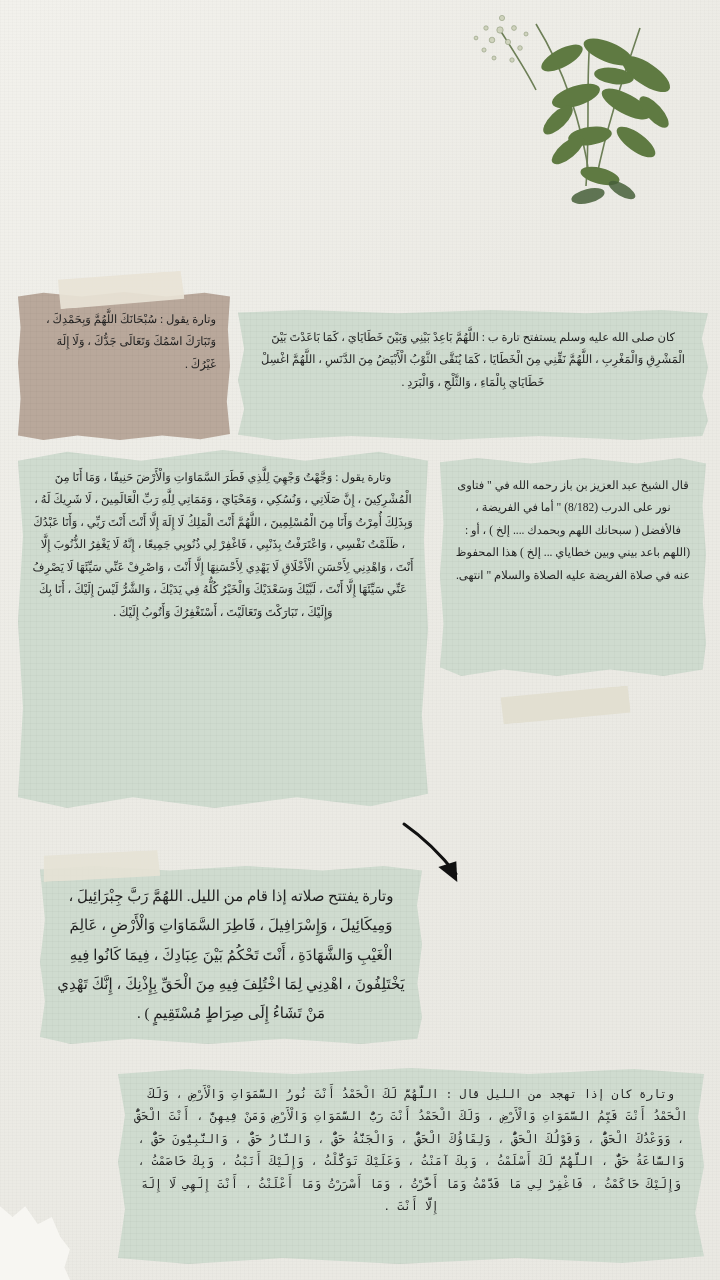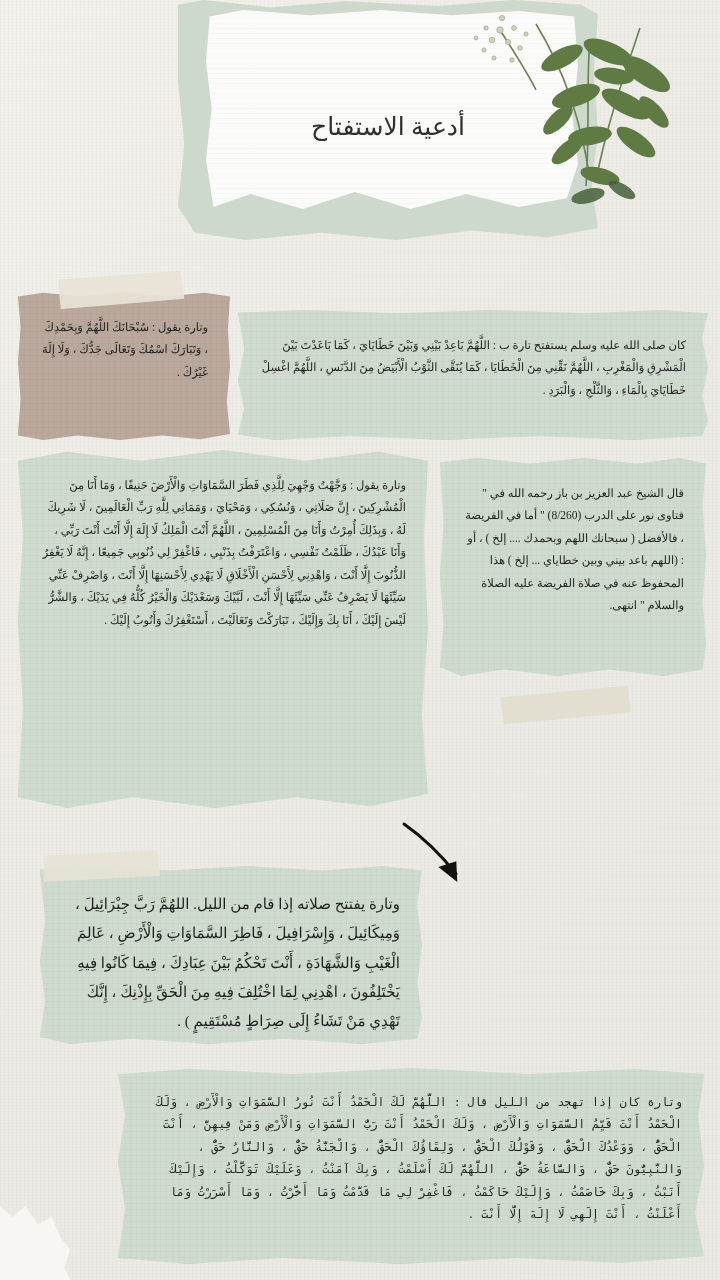--- a/index.html
+++ b/index.html
@@ -98,67 +98,62 @@
     direction: rtl;
     text-align: right;
     color: #1f1f1f;
     line-height: 1.95;
     font-size: 11.5px;
     background-image:
       repeating-linear-gradient(0deg, rgba(0,0,0,0.022) 0px, rgba(0,0,0,0.022) 1px, transparent 1px, transparent 6px),
       repeating-linear-gradient(90deg, rgba(0,0,0,0.018) 0px, rgba(0,0,0,0.018) 1px, transparent 1px, transparent 6px);
     box-shadow: 0 1px 3px rgba(0,0,0,0.05);
   }
-  .green  { background-color: #cfdbcf; }
+  .green  { background-color: #cfdbcf; text-align: center; }
   .brown  { background-color: #b9a89b; }
   .pink   { background-color: #efd9d8; }
 
   .torn-a { clip-path: polygon(0% 3%, 12% 0.5%, 30% 3%, 50% 0%, 70% 3%, 88% 0.5%, 100% 3%,
                                99% 25%, 100% 50%, 98.5% 74%, 100% 96%,
                                86% 99.5%, 68% 97%, 48% 100%, 28% 97%, 12% 100%, 0% 97%,
                                1.2% 72%, 0% 48%, 1.2% 24%); }
   .torn-b { clip-path: polygon(0% 2%, 14% 0%, 34% 2.5%, 54% 0%, 74% 2.5%, 90% 0%, 100% 2.5%,
                                98.7% 22%, 100% 44%, 98.8% 66%, 100% 85%, 98.8% 97%,
                                84% 100%, 64% 97%, 44% 100%, 24% 97%, 8% 100%, 0% 96%,
                                1.3% 76%, 0% 54%, 1.3% 30%); }
 
   .card-1 { left: 18px;  top: 292px; width: 212px; height: 148px; font-size: 11.5px; }
   .card-2 { left: 238px; top: 310px; width: 470px; height: 130px; font-size: 11.5px; }
   .card-3 { left: 18px;  top: 450px; width: 410px; height: 358px; font-size: 11.5px; }
   .card-4 { left: 440px; top: 458px; width: 266px; height: 218px; font-size: 11.5px; }
   .card-5 { left: 460px; top: 706px; width: 242px; height: 182px; font-size: 11.5px; }
   .card-6 { left: 40px;  top: 866px; width: 382px; height: 178px; font-size: 15px; }
   .card-7 { left: 118px; top: 1068px; width: 586px; height: 196px; font-size: 11.5px; font-family: Liberation Mono, monospace; }
 
-  .card p { margin: 8px; }
+  .card p { margin: 0; }
 
   
   .arrow { left: 398px; top: 820px; width: 84px; height: 80px; z-index: 6; }
 
   
   .corner-tear {
     position: absolute; left: 0px; bottom: 0px; width: 70px; height: 90px;
     background: #f7f6f2;
     clip-path: polygon(0% 100%, 0% 18%, 18% 30%, 36% 18%, 54% 38%, 74% 30%, 86% 52%, 100% 66%, 92% 86%, 100% 100%);
     z-index: 1;
     box-shadow: 1px -1px 3px rgba(0,0,0,0.05);
   }
 </style>
 </head>
 <body>
 
 <div id="page">
 
   <div class="corner-tear"></div>
 
-  <div class="header-area">
-    <div class="header-green"></div>
-    <div class="header-white"></div>
-    <div class="header-title">أدعية الاستفتاح</div>
-  </div>
 
   <div class="plant">
     <svg width="250" height="230" viewBox="0 0 250 230" xmlns="http://www.w3.org/2000/svg">
       <g fill="none" stroke="#6d7f57" stroke-width="1.6">
         <path d="M96 24 C118 60, 140 110, 150 180"></path>
         <path d="M150 40 C146 80, 150 130, 146 186"></path>
         <path d="M200 28 C186 70, 168 120, 156 180"></path>
         <path d="M60 30 C74 52, 86 70, 96 90"></path>
       </g>
 
@@ -208,21 +203,21 @@
 
   <div class="card green torn-b card-2">
     <p>كان صلى الله عليه وسلم يستفتح تارة ب : اللَّهُمَّ بَاعِدْ بَيْنِي وَبَيْنَ خَطَايَايَ ، كَمَا بَاعَدْتَ بَيْنَ الْمَشْرِقِ وَالْمَغْرِبِ ، اللَّهُمَّ نَقِّنِي مِنَ الْخَطَايَا ، كَمَا يُنَقَّى الثَّوْبُ الْأَبْيَضُ مِنَ الدَّنَسِ ، اللَّهُمَّ اغْسِلْ خَطَايَايَ بِالْمَاءِ ، وَالثَّلْجِ ، وَالْبَرَدِ .</p>
   </div>
 
   <div class="card green torn-a card-3">
     <p>وتارة يقول : وَجَّهْتُ وَجْهِيَ لِلَّذِي فَطَرَ السَّمَاوَاتِ وَالْأَرْضَ حَنِيفًا ، وَمَا أَنَا مِنَ الْمُشْرِكِينَ ، إِنَّ صَلَاتِي ، وَنُسُكِي ، وَمَحْيَايَ ، وَمَمَاتِي لِلَّهِ رَبِّ الْعَالَمِينَ ، لَا شَرِيكَ لَهُ ، وَبِذَلِكَ أُمِرْتُ وَأَنَا مِنَ الْمُسْلِمِينَ ، اللَّهُمَّ أَنْتَ الْمَلِكُ لَا إِلَهَ إِلَّا أَنْتَ أَنْتَ رَبِّي ، وَأَنَا عَبْدُكَ ، ظَلَمْتُ نَفْسِي ، وَاعْتَرَفْتُ بِذَنْبِي ، فَاغْفِرْ لِي ذُنُوبِي جَمِيعًا ، إِنَّهُ لَا يَغْفِرُ الذُّنُوبَ إِلَّا أَنْتَ ، وَاهْدِنِي لِأَحْسَنِ الْأَخْلَاقِ لَا يَهْدِي لِأَحْسَنِهَا إِلَّا أَنْتَ ، وَاصْرِفْ عَنِّي سَيِّئَهَا لَا يَصْرِفُ عَنِّي سَيِّئَهَا إِلَّا أَنْتَ ، لَبَّيْكَ وَسَعْدَيْكَ وَالْخَيْرُ كُلُّهُ فِي يَدَيْكَ ، وَالشَّرُّ لَيْسَ إِلَيْكَ ، أَنَا بِكَ وَإِلَيْكَ ، تَبَارَكْتَ وَتَعَالَيْتَ ، أَسْتَغْفِرُكَ وَأَتُوبُ إِلَيْكَ .</p>
   </div>
 
   <div class="card green torn-b card-4">
-    <p>قال الشيخ عبد العزيز بن باز رحمه الله في " فتاوى نور على الدرب (8/260) " أما في الفريضة ، فالأفضل ( سبحانك اللهم وبحمدك .... إلخ ) ، أو : (اللهم باعد بيني وبين خطاياي ... إلخ ) هذا المحفوظ عنه في صلاة الفريضة عليه الصلاة والسلام " انتهى.</p>
+    <p>قال الشيخ عبد العزيز بن باز رحمه الله في " فتاوى نور على الدرب (8/182) " أما في الفريضة ، فالأفضل ( سبحانك اللهم وبحمدك .... إلخ ) ، أو : (اللهم باعد بيني وبين خطاياي ... إلخ ) هذا المحفوظ عنه في صلاة الفريضة عليه الصلاة والسلام " انتهى.</p>
   </div>
 
 
   <div class="card green torn-b card-6">
     <p>وتارة يفتتح صلاته إذا قام من الليل. اللهُمَّ رَبَّ جِبْرَائِيلَ ، وَمِيكَائِيلَ ، وَإِسْرَافِيلَ ، فَاطِرَ السَّمَاوَاتِ وَالْأَرْضِ ، عَالِمَ الْغَيْبِ وَالشَّهَادَةِ ، أَنْتَ تَحْكُمُ بَيْنَ عِبَادِكَ ، فِيمَا كَانُوا فِيهِ يَخْتَلِفُونَ ، اهْدِنِي لِمَا اخْتُلِفَ فِيهِ مِنَ الْحَقِّ بِإِذْنِكَ ، إِنَّكَ تَهْدِي مَنْ تَشَاءُ إِلَى صِرَاطٍ مُسْتَقِيمٍ ) .</p>
   </div>
 
   <div class="card green torn-a card-7">
     <p>وتارة كان إذا تهجد من الليل قال : اللَّهُمَّ لَكَ الْحَمْدُ أَنْتَ نُورُ السَّمَوَاتِ وَالْأَرْضِ ، وَلَكَ الْحَمْدُ أَنْتَ قَيِّمُ السَّمَوَاتِ وَالْأَرْضِ ، وَلَكَ الْحَمْدُ أَنْتَ رَبُّ السَّمَوَاتِ وَالْأَرْضِ وَمَنْ فِيهِنَّ ، أَنْتَ الْحَقُّ ، وَوَعْدُكَ الْحَقُّ ، وَقَوْلُكَ الْحَقُّ ، وَلِقَاؤُكَ الْحَقُّ ، وَالْجَنَّةُ حَقٌّ ، وَالنَّارُ حَقٌّ ، وَالنَّبِيُّونَ حَقٌّ ، وَالسَّاعَةُ حَقٌّ ، اللَّهُمَّ لَكَ أَسْلَمْتُ ، وَبِكَ آمَنْتُ ، وَعَلَيْكَ تَوَكَّلْتُ ، وَإِلَيْكَ أَنَبْتُ ، وَبِكَ خَاصَمْتُ ، وَإِلَيْكَ حَاكَمْتُ ، فَاغْفِرْ لِي مَا قَدَّمْتُ وَمَا أَخَّرْتُ ، وَمَا أَسْرَرْتُ وَمَا أَعْلَنْتُ ، أَنْتَ إِلَهِي لَا إِلَهَ إِلَّا أَنْتَ .</p>
   </div>

